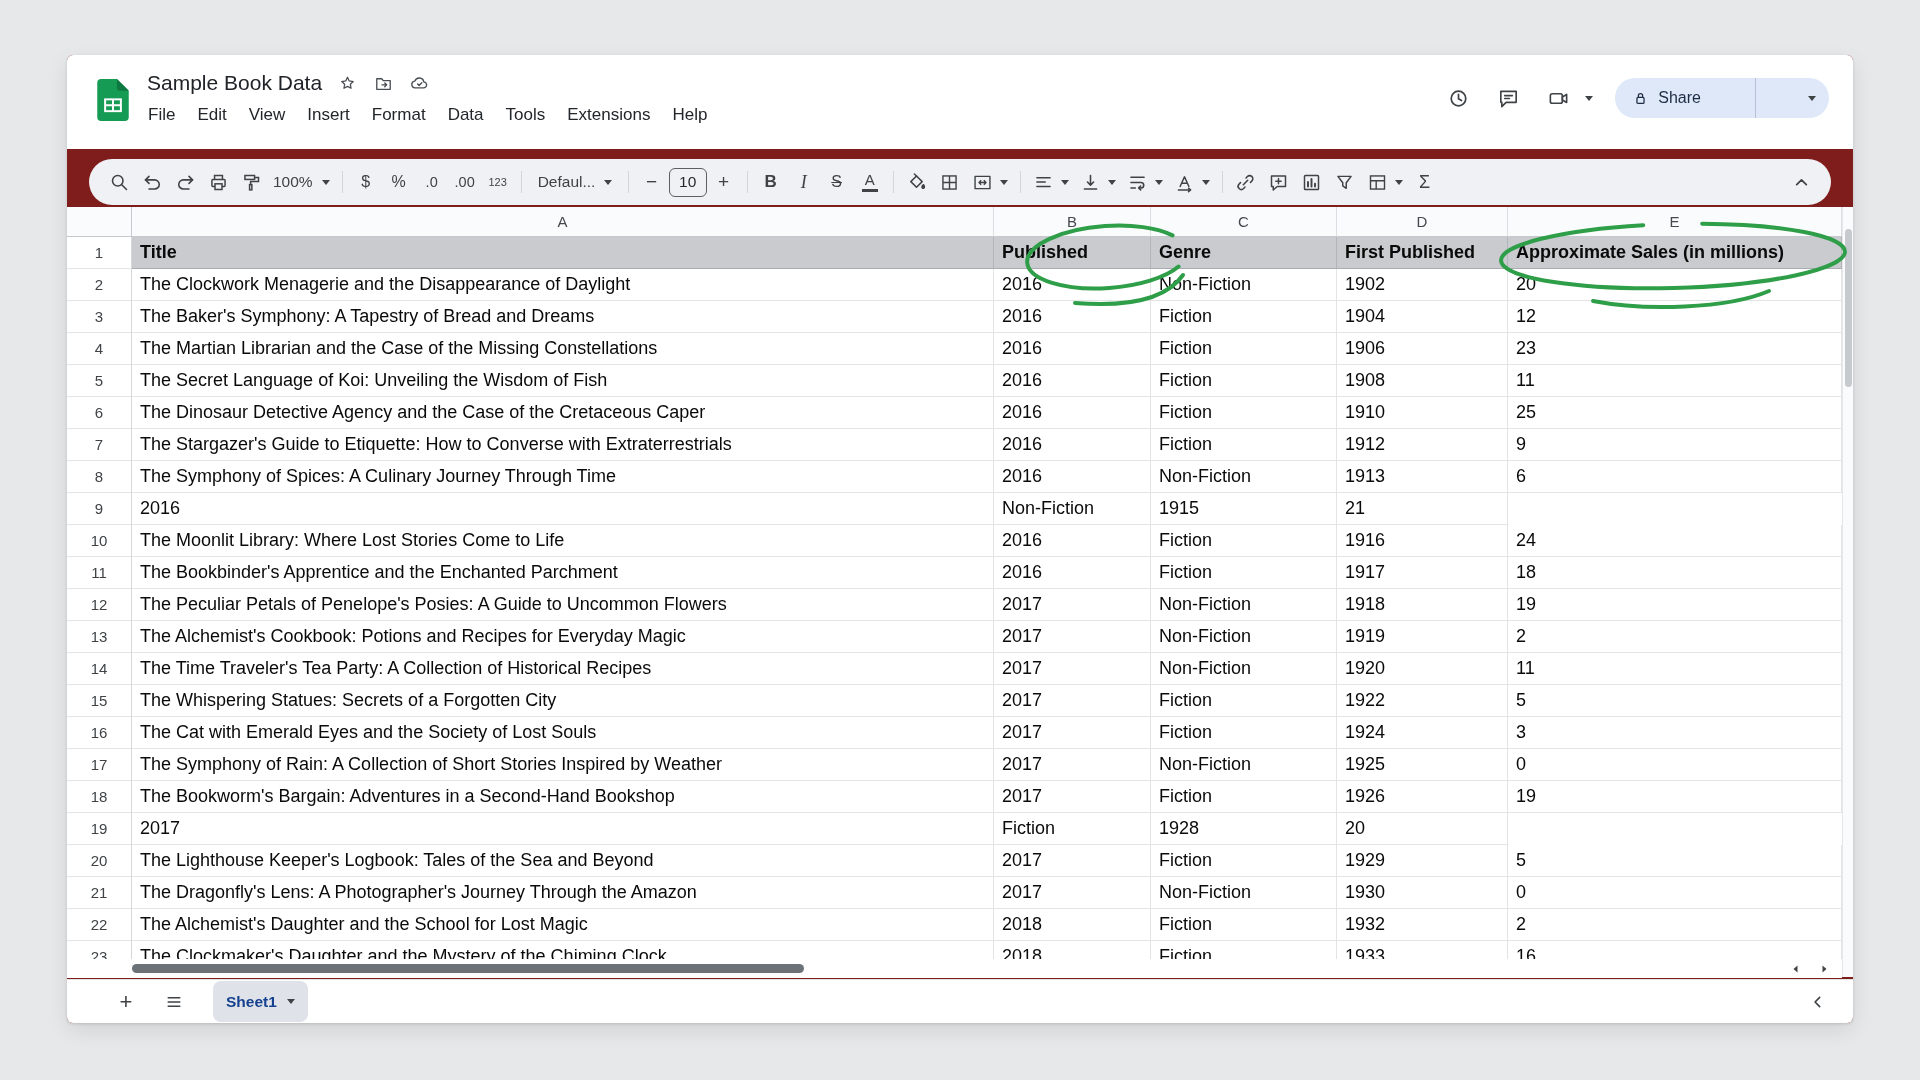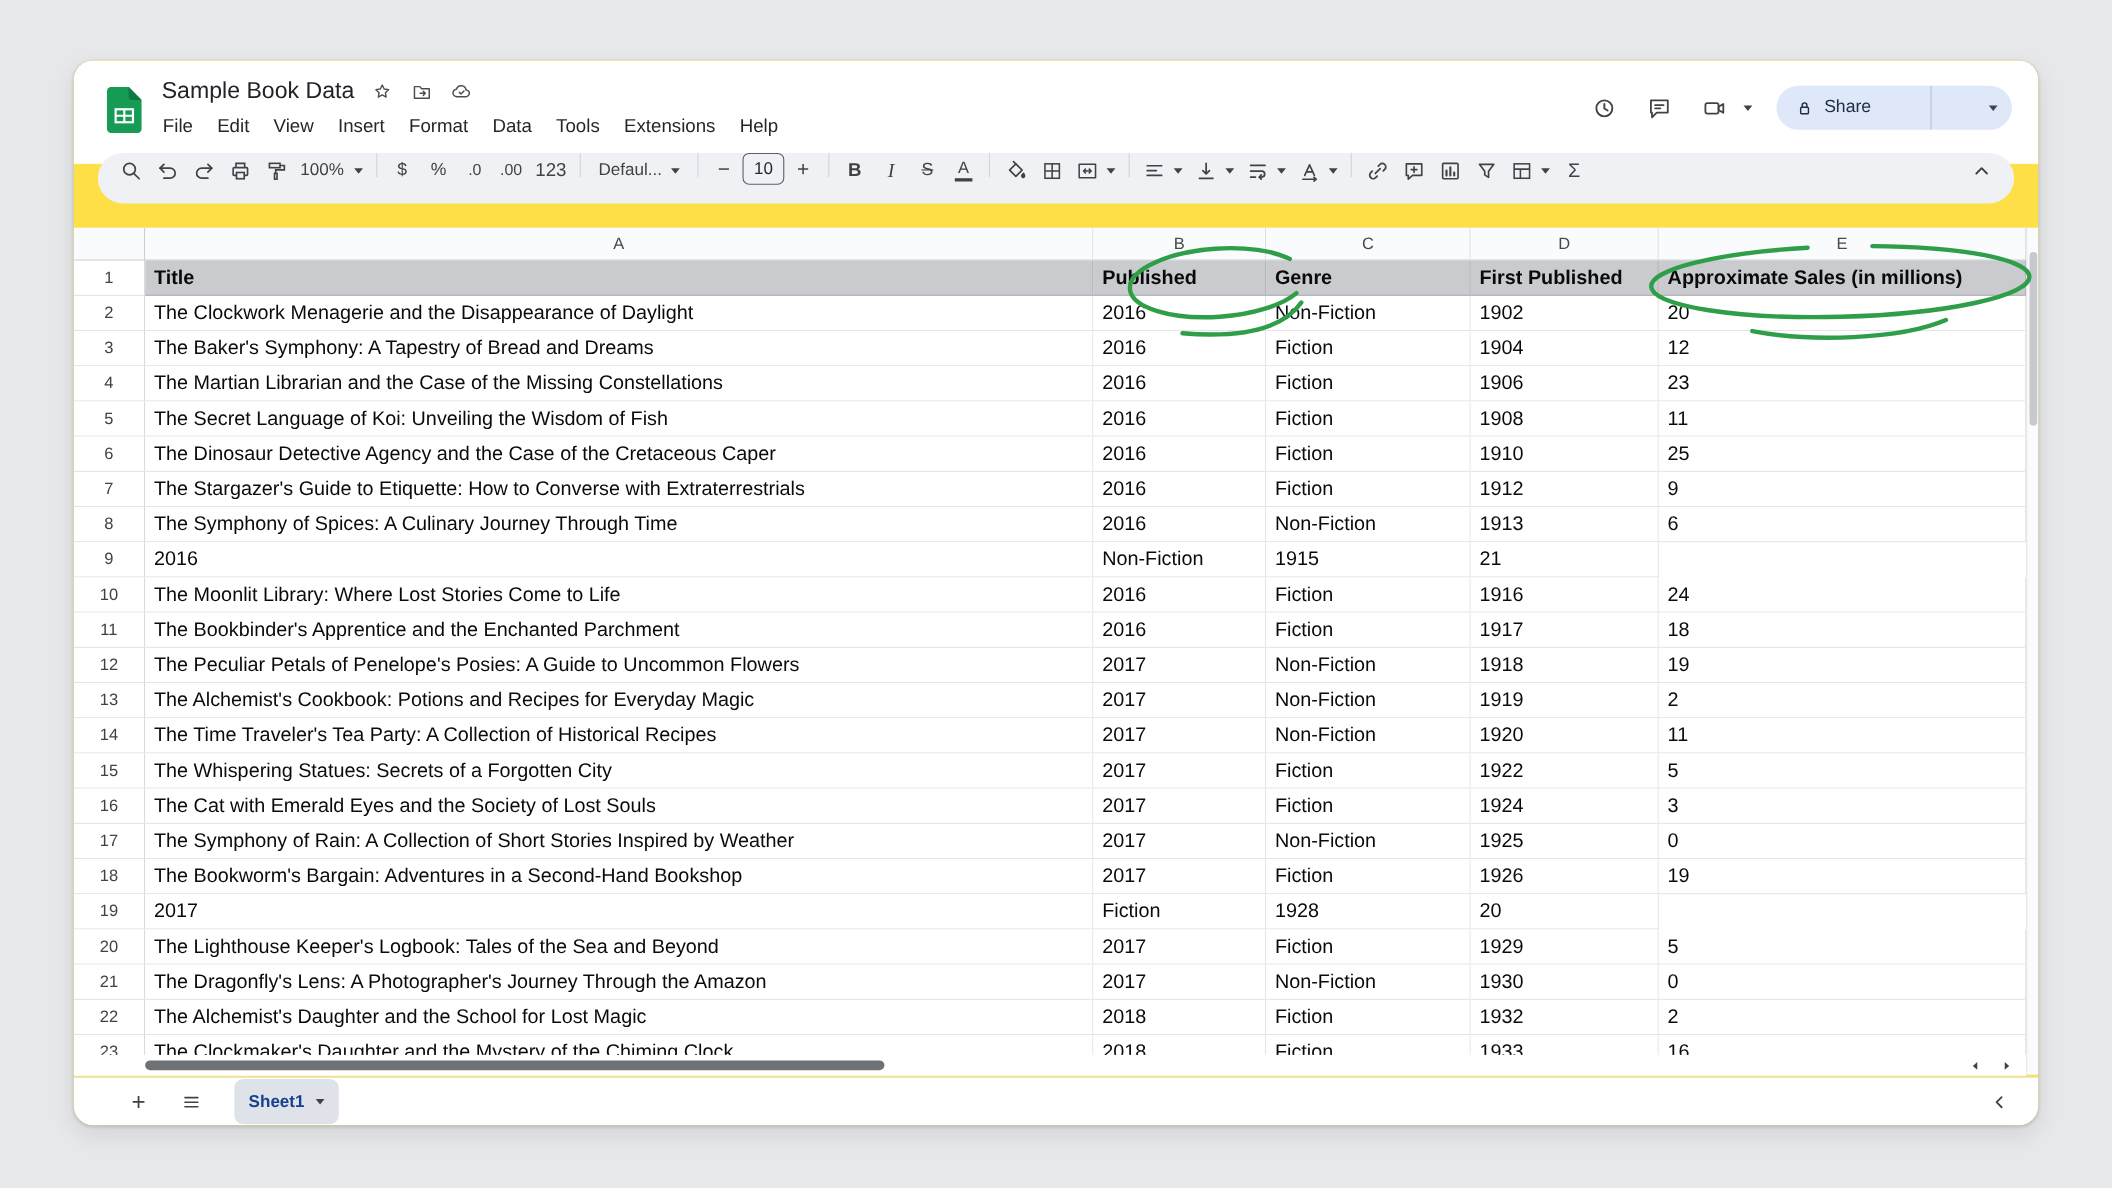--- a/index.html
+++ b/index.html
@@ -4,21 +4,21 @@
 <style>
   * { box-sizing: border-box; margin: 0; padding: 0; }
   html,body { width:1920px; height:1080px; overflow:hidden; }
   body {
     background:#e7e8ea;
     font-family:"Liberation Sans", sans-serif;
     position:relative;
   }
   .window {
     position:absolute; left:67px; top:55px; width:1786px; height:968px;
-    background:#fde047; border-radius:18px;
+    background:#7f1d1d; border-radius:6px;
     box-shadow:0 1px 3px rgba(0,0,0,.14), 0 8px 22px rgba(0,0,0,.09);
     overflow:hidden;
   }
   
   .win-header { position:absolute; left:0; top:0; right:0; height:94px; background:#fff; }
   .sheets-logo { position:absolute; left:30px; top:24px; width:32px; height:42px; }
   .title-row { position:absolute; left:80px; top:16px; display:flex; align-items:center; gap:16px; }
   .doc-title { font-size:21px; color:#202328; font-weight:400; }
   .title-ico { width:20px; height:20px; color:#4a4e53; display:flex; align-items:center; }
   .title-ico svg { width:19px; height:19px; }
@@ -29,23 +29,23 @@
   .hdr-icon svg { width:23px; height:23px; }
   .cam-group { display:flex; align-items:center; gap:6px; padding-right:6px; }
   .share-btn { height:40px; border-radius:20px; background:#dee8f8; display:flex; align-items:stretch; overflow:hidden; margin-left:8px;gap:39px; }
   .share-main { display:flex; align-items:center; gap:9px; padding:0 15px 0 17px; font-size:16px; font-weight:500; color:#1f2c45; }
   .share-main svg { width:17px; height:17px; }
   .share-divider { width:1px; background:#b4c1d6; }
   .share-caret { display:flex; align-items:center; padding:0 13px; }
   .caret { display:inline-block; width:0; height:0; border-left:4.5px solid transparent; border-right:4.5px solid transparent; border-top:5.5px solid #3f4346; }
   
   .toolbar {
-    position:absolute; left:22px; right:22px; top:84px; height:46px;
+    position:absolute; left:22px; right:22px; top:104px; height:46px;
     background:#eff1f4; border-radius:23px;
-    display:flex; align-items:flex-start; padding:0 14px; gap:1px;
+    display:flex; align-items:center; padding:0 14px; gap:1px;
   }
   .tbtn { min-width:32px; height:32px; padding:0 5px; border-radius:7px; display:flex; align-items:center; justify-content:center; color:#3f4346; font-size:16px; gap:7px; }
   .tbtn svg { width:21px; height:21px; }
   .tb-sep { width:1px; height:22px; background:#d2d5d9; margin:0 6px; flex:none; }
   .tb-bold { font-weight:700; font-size:17px; }
   .tb-italic { font-style:italic; font-family:"Liberation Serif", serif; font-size:18px; }
   .tb-strike { text-decoration:line-through; font-size:16px; }
   .tb-color { display:flex; flex-direction:column; align-items:center; line-height:1; }
   .tb-color .bar { width:16px; height:3.5px; background:#3f4346; margin-top:2px; }
   .size-box { width:38px; height:29px; border:1.5px solid #5b6067; border-radius:6px; display:flex; align-items:center; justify-content:center; font-size:15.5px; color:#26292d; background:#eff1f4; }
@@ -317,21 +317,21 @@
       </div>
     <div class="tbtn" style="font-size:15.5px; gap:9px;">
         <span>100%</span>
         <span class="caret"></span>
       </div>
     <div class="tb-sep"></div>
     <div class="tbtn">$</div>
     <div class="tbtn">%</div>
     <div class="tbtn" style="font-size:14.5px">.0</div>
     <div class="tbtn" style="font-size:14.5px">.00</div>
-    <div class="tbtn" style="font-size:17px">123</div>
+    <div class="tbtn" style="font-size:11px">123</div>
     <div class="tb-sep"></div>
     <div class="tbtn font-sel">
         <span>Defaul...</span>
         <span class="caret"></span>
       </div>
     <div class="tb-sep"></div>
     <div class="tbtn" style="font-size:19px">−</div>
     <div class="size-box">10</div>
     <div class="tbtn" style="font-size:19px">+</div>
     <div class="tb-sep"></div>

